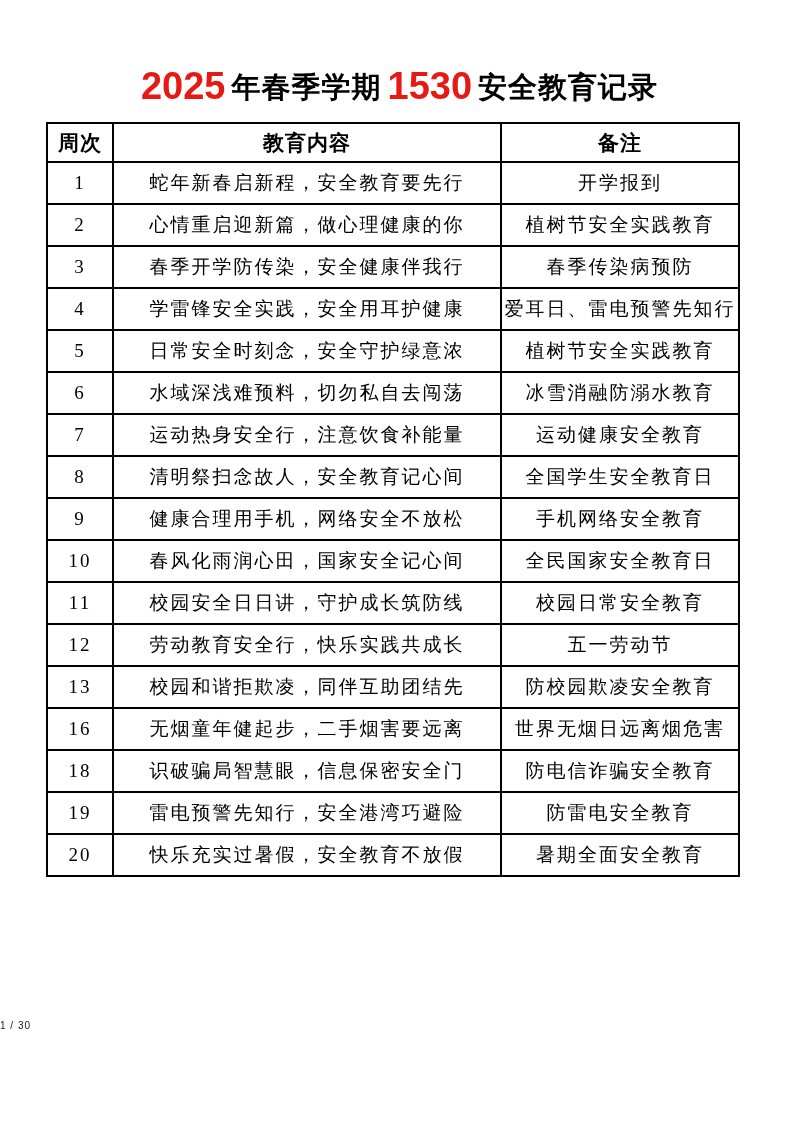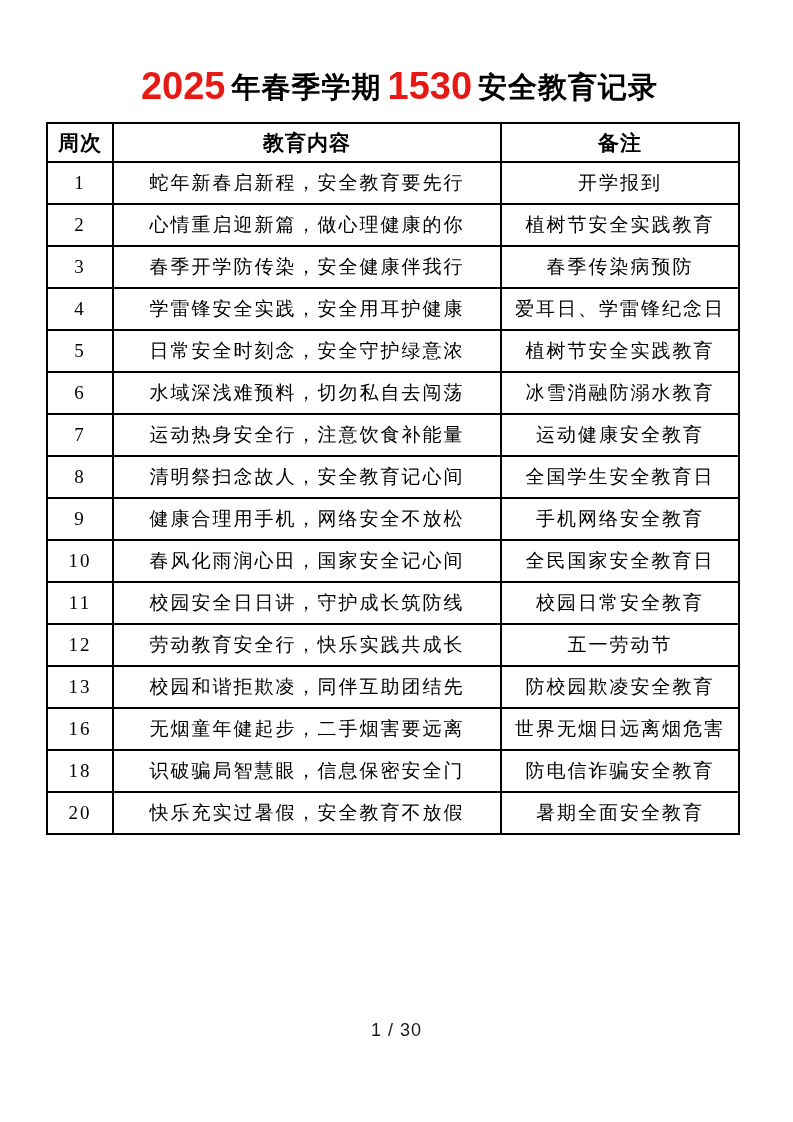--- a/index.html
+++ b/index.html
@@ -61,23 +61,22 @@
     font-weight: normal;
     font-size: 19px;
     letter-spacing: 2px;
   }
   td.week-cell { font-size: 20px; letter-spacing: 0; }
   .footer {
     position: absolute;
     top: 1020px;
     left: 0;
     width: 100%;
-    text-align: center;
     font-family: "Liberation Sans", sans-serif;
-    font-size: 18px;
+    font-size: 10px;
     color: #1a1a1a;
     letter-spacing: 1px;
   }
 </style>
 </head>
 <body>
 
 <div class="page" style="--accent-red: #e61914;">
 
   <div class="title">
@@ -109,21 +108,21 @@
     <td class="note-cell">植树节安全实践教育</td>
   </tr>
         <tr>
     <td class="week-cell">3</td>
     <td class="content-cell">春季开学防传染，安全健康伴我行</td>
     <td class="note-cell">春季传染病预防</td>
   </tr>
         <tr>
     <td class="week-cell">4</td>
     <td class="content-cell">学雷锋安全实践，安全用耳护健康</td>
-    <td class="note-cell">爱耳日、学雷锋纪念日</td>
+    <td class="note-cell">爱耳日、雷电预警先知行</td>
   </tr>
         <tr>
     <td class="week-cell">5</td>
     <td class="content-cell">日常安全时刻念，安全守护绿意浓</td>
     <td class="note-cell">植树节安全实践教育</td>
   </tr>
         <tr>
     <td class="week-cell">6</td>
     <td class="content-cell">水域深浅难预料，切勿私自去闯荡</td>
     <td class="note-cell">冰雪消融防溺水教育</td>
@@ -167,20 +166,25 @@
     <td class="week-cell">16</td>
     <td class="content-cell">无烟童年健起步，二手烟害要远离</td>
     <td class="note-cell">世界无烟日远离烟危害</td>
   </tr>
         <tr>
     <td class="week-cell">18</td>
     <td class="content-cell">识破骗局智慧眼，信息保密安全门</td>
     <td class="note-cell">防电信诈骗安全教育</td>
   </tr>
         <tr>
+    <td class="week-cell">19</td>
+    <td class="content-cell">雷电预警先知行，安全港湾巧避险</td>
+    <td class="note-cell">防雷电安全教育</td>
+  </tr>
+        <tr>
     <td class="week-cell">20</td>
     <td class="content-cell">快乐充实过暑假，安全教育不放假</td>
     <td class="note-cell">暑期全面安全教育</td>
   </tr>
       </tbody>
   </table>
 
   <div class="footer">1 / 30</div>
 
 </div>

